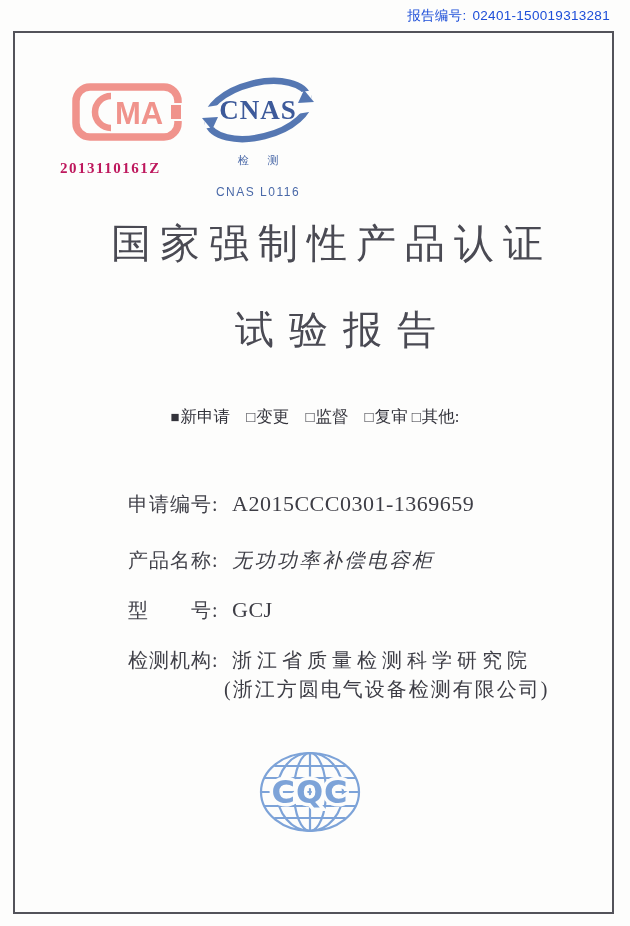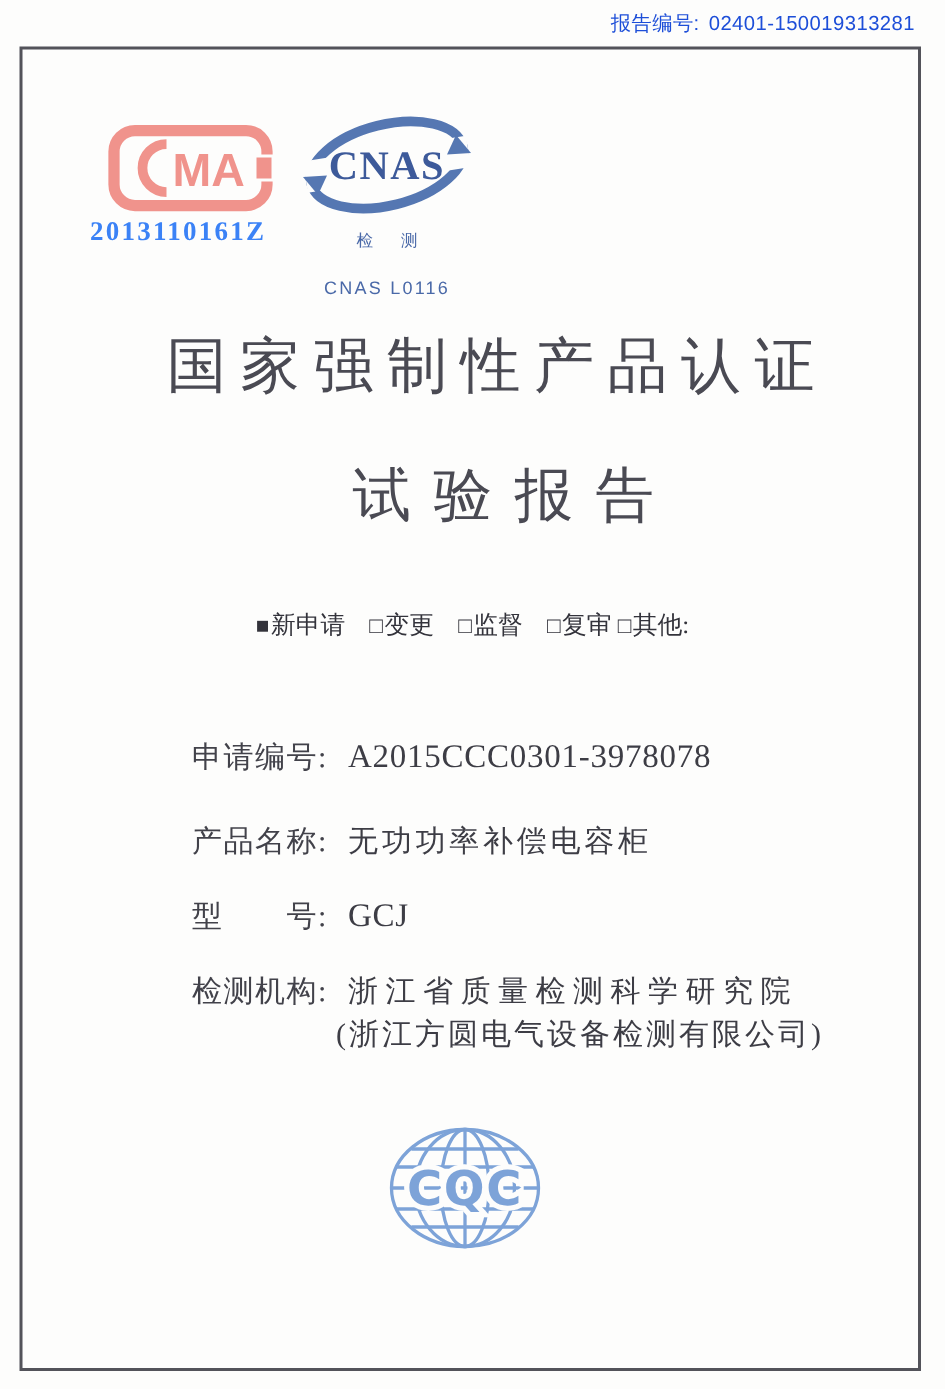--- a/index.html
+++ b/index.html
@@ -16,22 +16,22 @@
     font-family:"Liberation Sans","DejaVu Sans",sans-serif;
   }
   .report-no .lbl { margin-right:6px; }
   .border-box {
     position:absolute; left:13px; top:31px; width:601px; height:883px;
     border:2px solid #53535a;
   }
   
   .cma-block { position:absolute; left:60px; top:82px; width:140px; }
   .cma-number {
-    margin-top:2px; font-size:18px; letter-spacing:1.5px;
-    color:#3b82f6; font-weight:bold;
+    margin-top:18px; font-size:15px; letter-spacing:1.5px;
+    color:#be185d; font-weight:bold;
   }
   .cnas-block { position:absolute; left:198px; top:72px; width:120px; text-align:center; }
   .cnas-caption-cn {
     font-size:11px; color:#4a69a8; letter-spacing:8px; margin-top:1px;
     padding-left:8px;
   }
   .cnas-caption-code {
     font-size:12px; color:#4a69a8; letter-spacing:1.5px; margin-top:17px;
     font-family:"Liberation Sans","DejaVu Sans",sans-serif;
   }
@@ -60,21 +60,21 @@
   .field-row { position:absolute; left:128px; white-space:nowrap; }
   .field-label {
     display:inline-block; min-width:100px; font-size:20px; color:#42424a;
     letter-spacing:1px; vertical-align:baseline;
   }
   .field-value { font-size:22px; color:#3d3d45; letter-spacing:0.5px; }
   .row-app  { top:491px; }
   .row-prod { top:547px; }
   .row-model{ top:597px; }
   .row-org  { top:647px; }
-  .row-prod .field-value { font-size:20px; letter-spacing:2.5px; }
+  .row-prod .field-value { font-size:20px; letter-spacing:2.5px;font-style:italic; }
   .row-org  .field-value { font-size:20px; letter-spacing:5px; }
   .org-line2 {
     position:absolute; left:224px; top:676px;
     font-size:20px; color:#3d3d45; letter-spacing:2px; white-space:nowrap;
   }
   
   .cqc-block { position:absolute; left:257px; top:750px; width:106px; text-align:center; }
   svg { display:block; margin:0 auto; }
 </style>
 </head>
@@ -121,21 +121,21 @@
   <div class="apply-type">
     <span class="opt"><span class="box">■</span><span>新申请</span></span>
     <span class="opt"><span class="box">□</span><span>变更</span></span>
     <span class="opt"><span class="box">□</span><span>监督</span></span>
     <span class="opt"><span class="box">□</span><span>复审</span></span>
     <span class="opt"><span class="box">□</span><span>其他:</span></span>
   </div>
 
   <div class="field-row row-app">
     <span class="field-label">申请编号:</span>
-    <span class="field-value">A2015CCC0301-3978078</span>
+    <span class="field-value">A2015CCC0301-1369659</span>
   </div>
 
   <div class="field-row row-prod">
     <span class="field-label">产品名称:</span>
     <span class="field-value">无功功率补偿电容柜</span>
   </div>
 
   <div class="field-row row-org">
     <span class="field-label">检测机构:</span>
     <span class="field-value">浙江省质量检测科学研究院</span>

